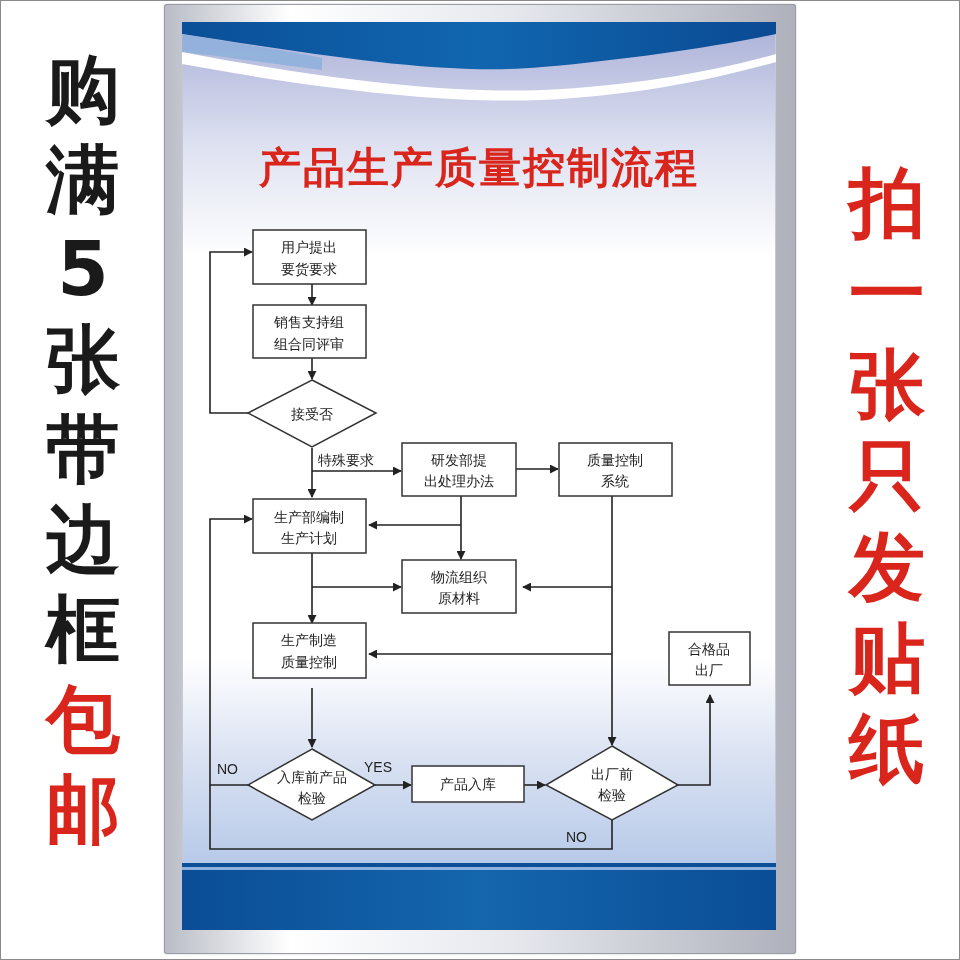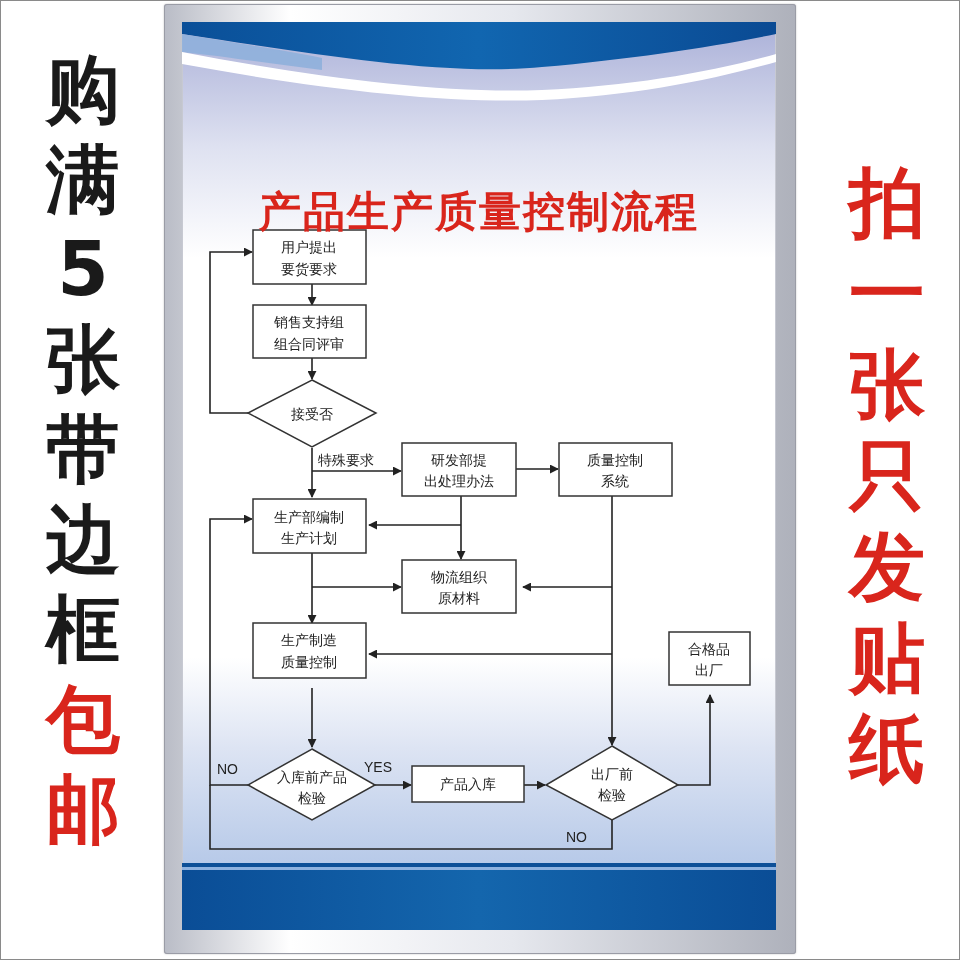--- a/index.html
+++ b/index.html
@@ -35,21 +35,20 @@
     overflow: hidden;
     background: linear-gradient(180deg,
        #aab0d8 0%, #dfe2f1 14%, #ffffff 26%, #ffffff 70%, #dde4f3 80%, #b9cbe9 92%, #aac0e6 100%);
     box-shadow: inset 0 0 0 1px #c7c9d2;
   }
   svg.chart { position: absolute; left: 0; top: 0; }
   .title {
     position: absolute; left: 0; top: 118px; width: 594px; text-align: center;
     font-size: 42px; font-weight: bold; letter-spacing: 2px; color: #d9251c;
     font-family: "DejaVu Sans", sans-serif;
-    margin-top: 44px;
   }
   .node-text { font-size: 14px; fill: #222; font-family: "DejaVu Sans", sans-serif; }
   .lbl-text { font-size: 14px; fill: #222; font-family: "Liberation Sans", sans-serif; }
 </style>
 </head>
 <body>
 
 <div class="outer-border"></div>
 
 <div class="side-col side-left">

